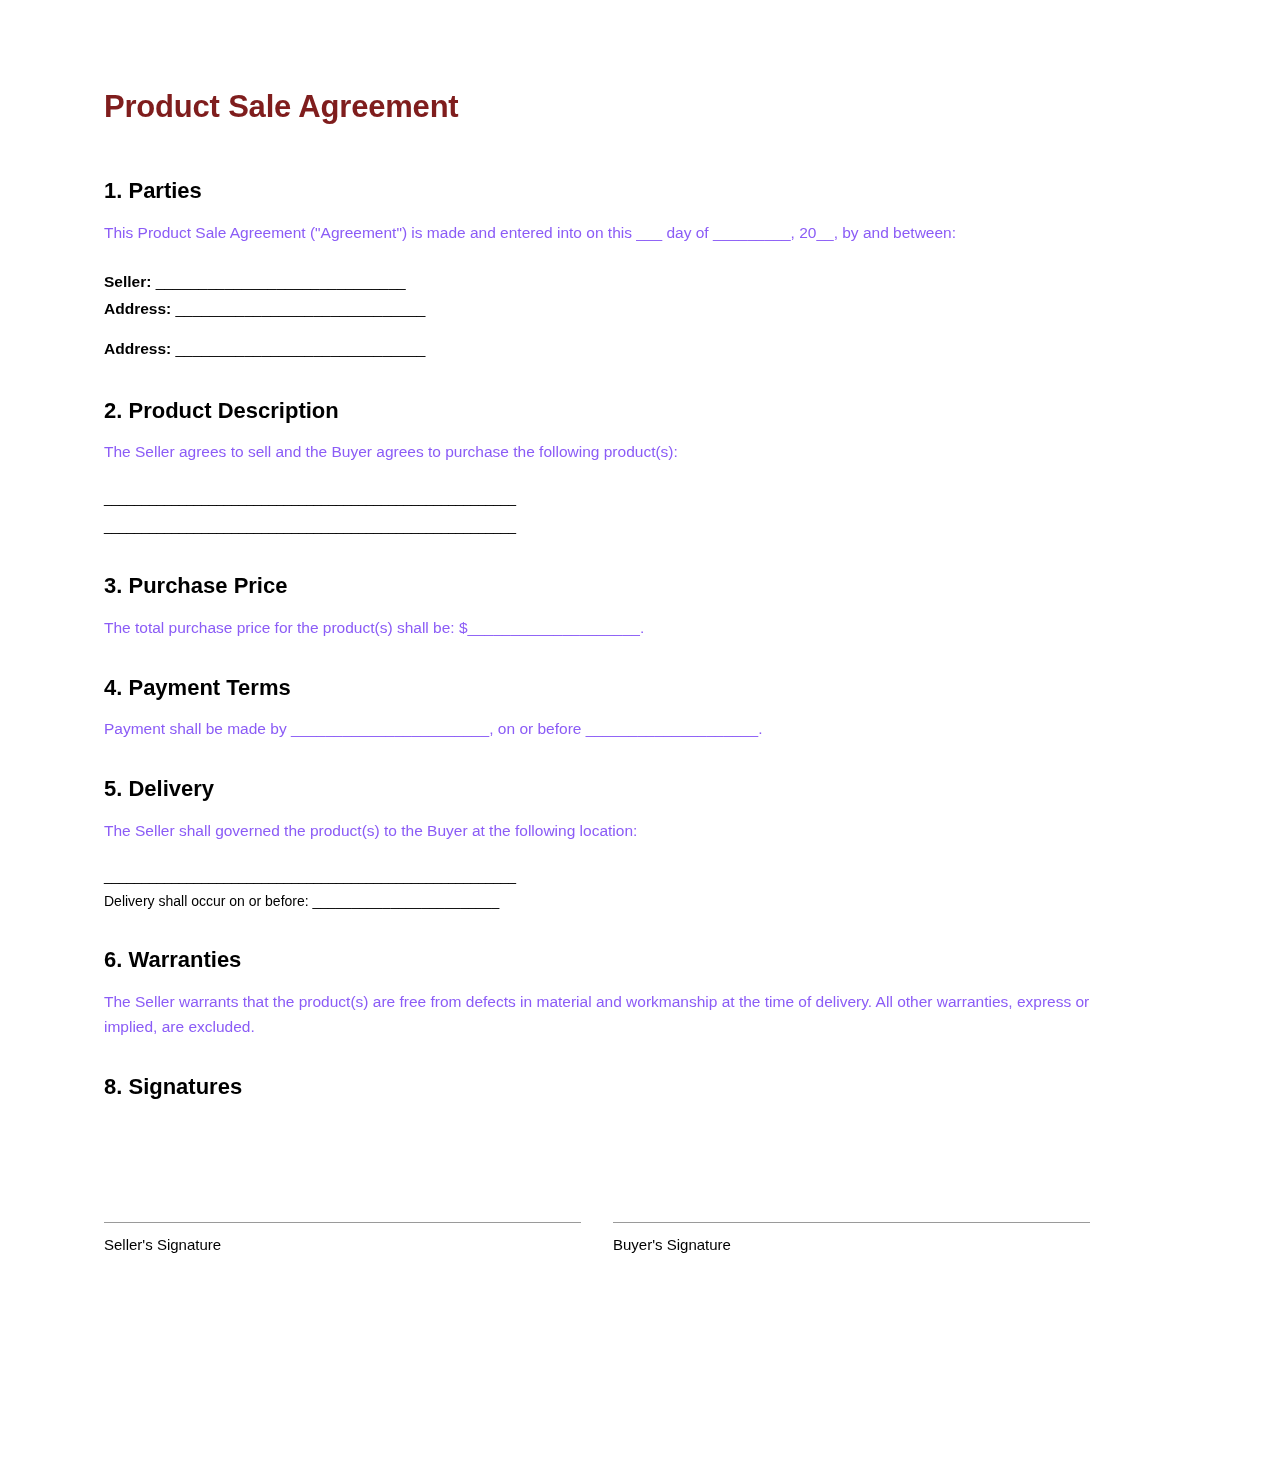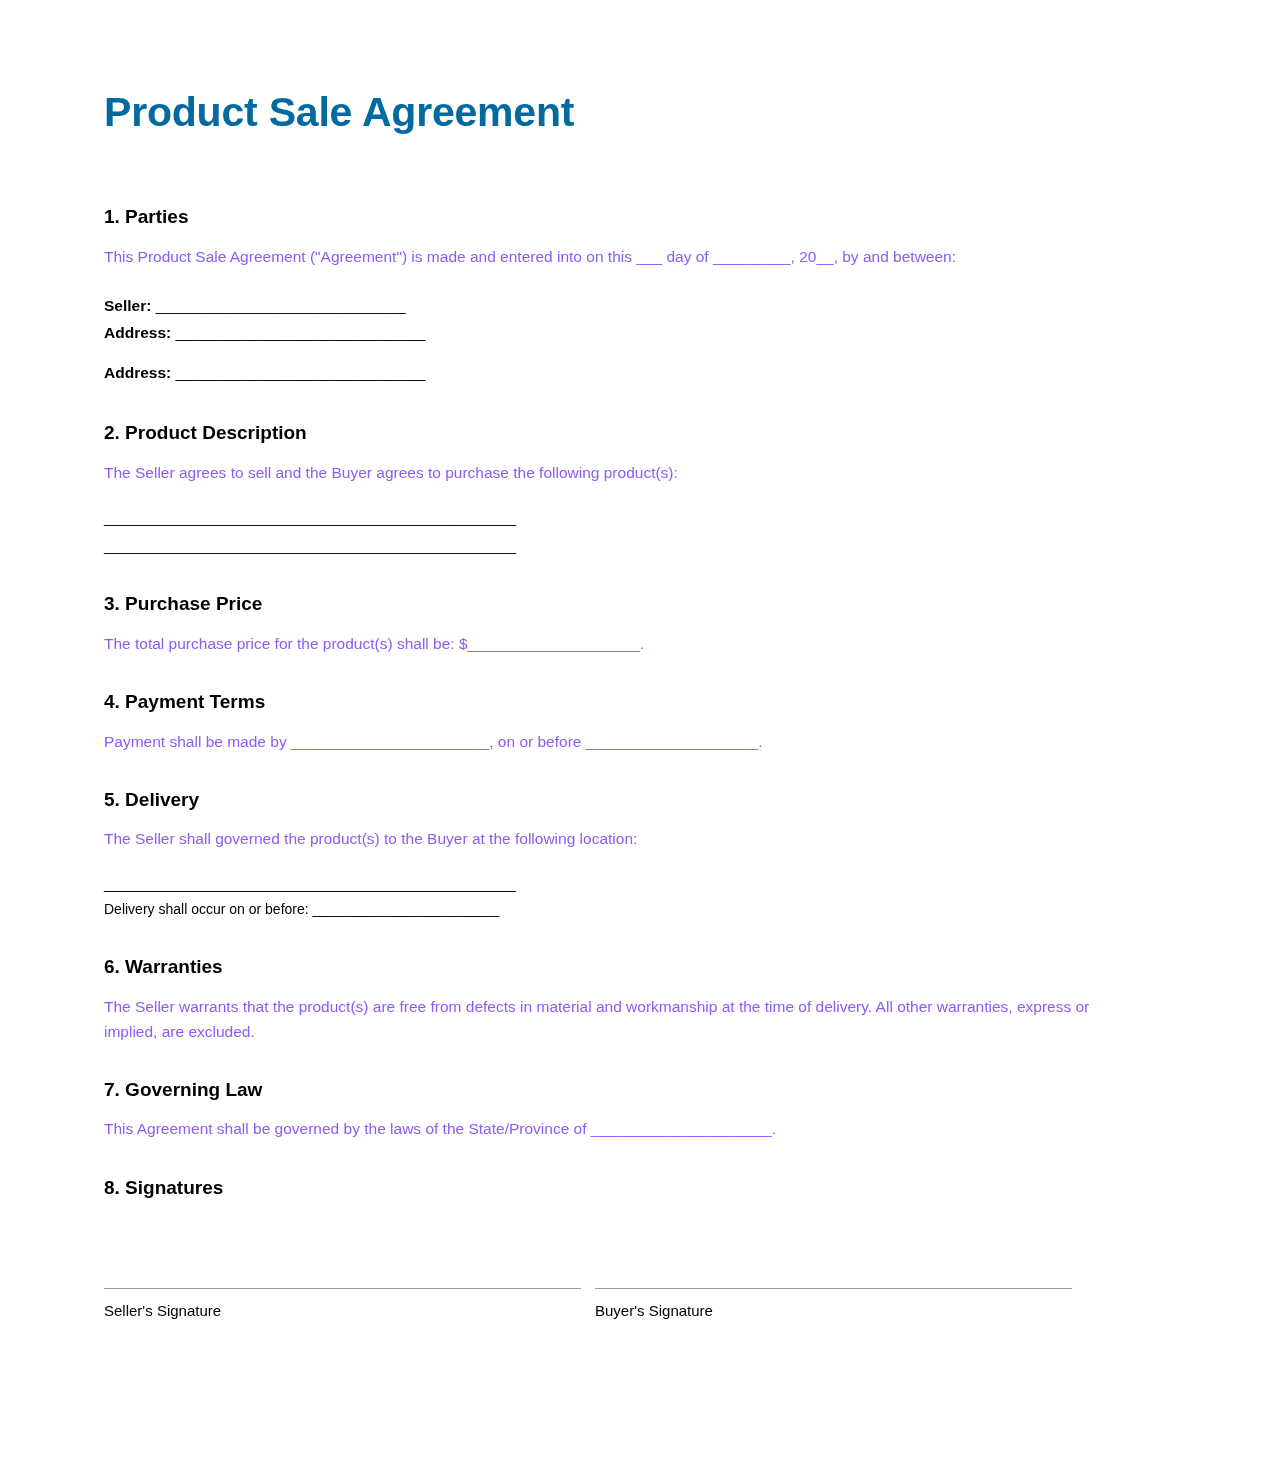--- a/index.html
+++ b/index.html
@@ -22,30 +22,30 @@
     background: #ffffff;
     box-sizing: border-box;
     padding: 88px 104px 0 104px;
   }
 
   .doc-body {
     width: 1015px;
   }
 
   h1.doc-title {
-    font-size: 41px;
+    font-size: 31px;
     font-weight: bold;
     line-height: 1.2;
-    margin: 0 0 68px 0;
+    margin: 0 0 52px 0;
     letter-spacing: -0.2px;
-    color: #0369a1;
+    color: #7f1d1d;
   }
 
   h2.section-heading {
-    font-size: 19px;
+    font-size: 22px;
     font-weight: bold;
     margin: 0 0 14px 0;
     line-height: 1.3;
     color: #000000;
   }
 
   p.para {
     font-size: 15.5px;
     line-height: 1.62;
     margin: 0;
@@ -103,22 +103,22 @@
     white-space: nowrap;
   }
 
   
   .sig-section {
     margin-top: 34px;
   }
 
   .sig-row {
     display: flex;
-    margin-top: 88px;
-    gap: 14px;
+    margin-top: 120px;
+    gap: 32px;
   }
 
   .sig-col {
     width: 477px;
   }
 
   .sig-line {
     border-top: 1px solid #9a9a9a;
     height: 0;
     width: 100%;
@@ -181,24 +181,20 @@
       <p class="para">The Seller shall governed the product(s) to the Buyer at the following location:</p>
       <div class="blank-rule delivery-rule">_______________________________________________________</div>
       <div class="delivery-date">Delivery shall occur on or before: ________________________</div>
     </div>
 
     <div class="section">
       <h2 class="section-heading">6. Warranties</h2>
       <p class="para">The Seller warrants that the product(s) are free from defects in material and workmanship at the time of delivery. All other warranties, express or implied, are excluded.</p>
     </div>
 
-    <div class="section">
-      <h2 class="section-heading">7. Governing Law</h2>
-      <p class="para">This Agreement shall be governed by the laws of the State/Province of _____________________.</p>
-    </div>
 
     <div class="section sig-section">
       <h2 class="section-heading">8. Signatures</h2>
 
       <div class="sig-row">
         <div class="sig-col">
           <div class="sig-line"></div>
           <div class="sig-label">Seller's Signature</div>
         </div>
         <div class="sig-col">

